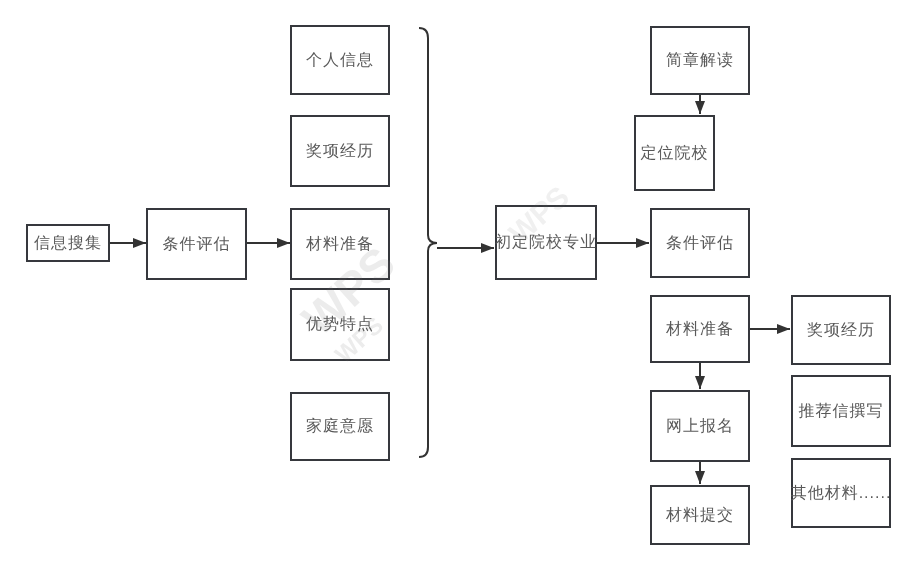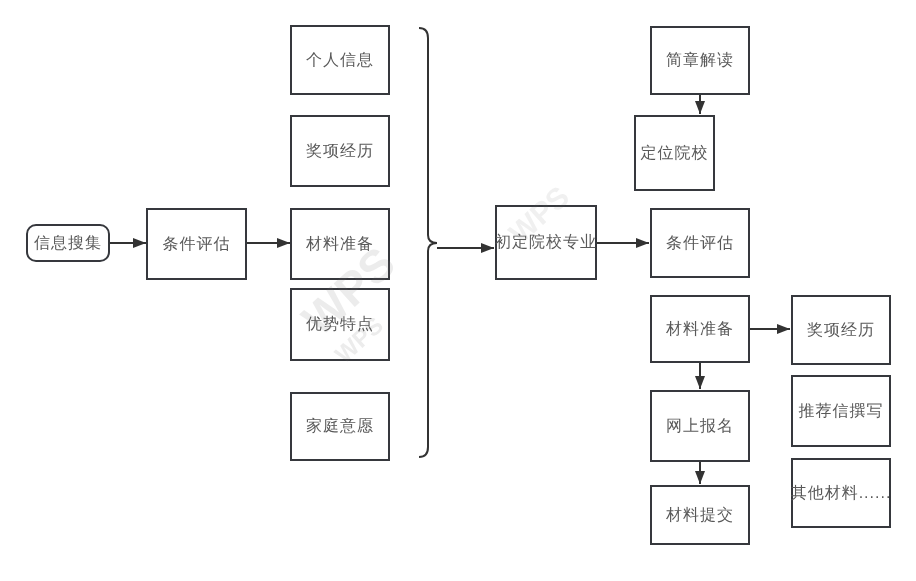--- a/index.html
+++ b/index.html
@@ -19,21 +19,21 @@
   }
   .wm-large{left:296px;top:268px;font-size:46px;}
   .wm-small{left:332px;top:328px;font-size:24px;}
   .wm-mid{left:505px;top:200px;font-size:30px;color:rgba(110,110,110,0.10);}
 </style>
 </head>
 <body>
 
 <div class="stage">
 
-  <div class="node" style="left:26px;top:224px;width:84px;height:38px;border-radius:10px;">信息搜集</div>
+  <div class="node" style="left:26px;top:224px;width:84px;height:38px;">信息搜集</div>
 
   <div class="node" style="left:146px;top:208px;width:101px;height:72px;">条件评估</div>
 
   <div class="node" style="left:290px;top:25px;width:100px;height:70px;">个人信息</div>
 
   <div class="node" style="left:290px;top:115px;width:100px;height:72px;">奖项经历</div>
 
   <div class="node" style="left:290px;top:208px;width:100px;height:72px;">材料准备</div>
 
   <div class="node" style="left:290px;top:288px;width:100px;height:73px;">优势特点</div>

